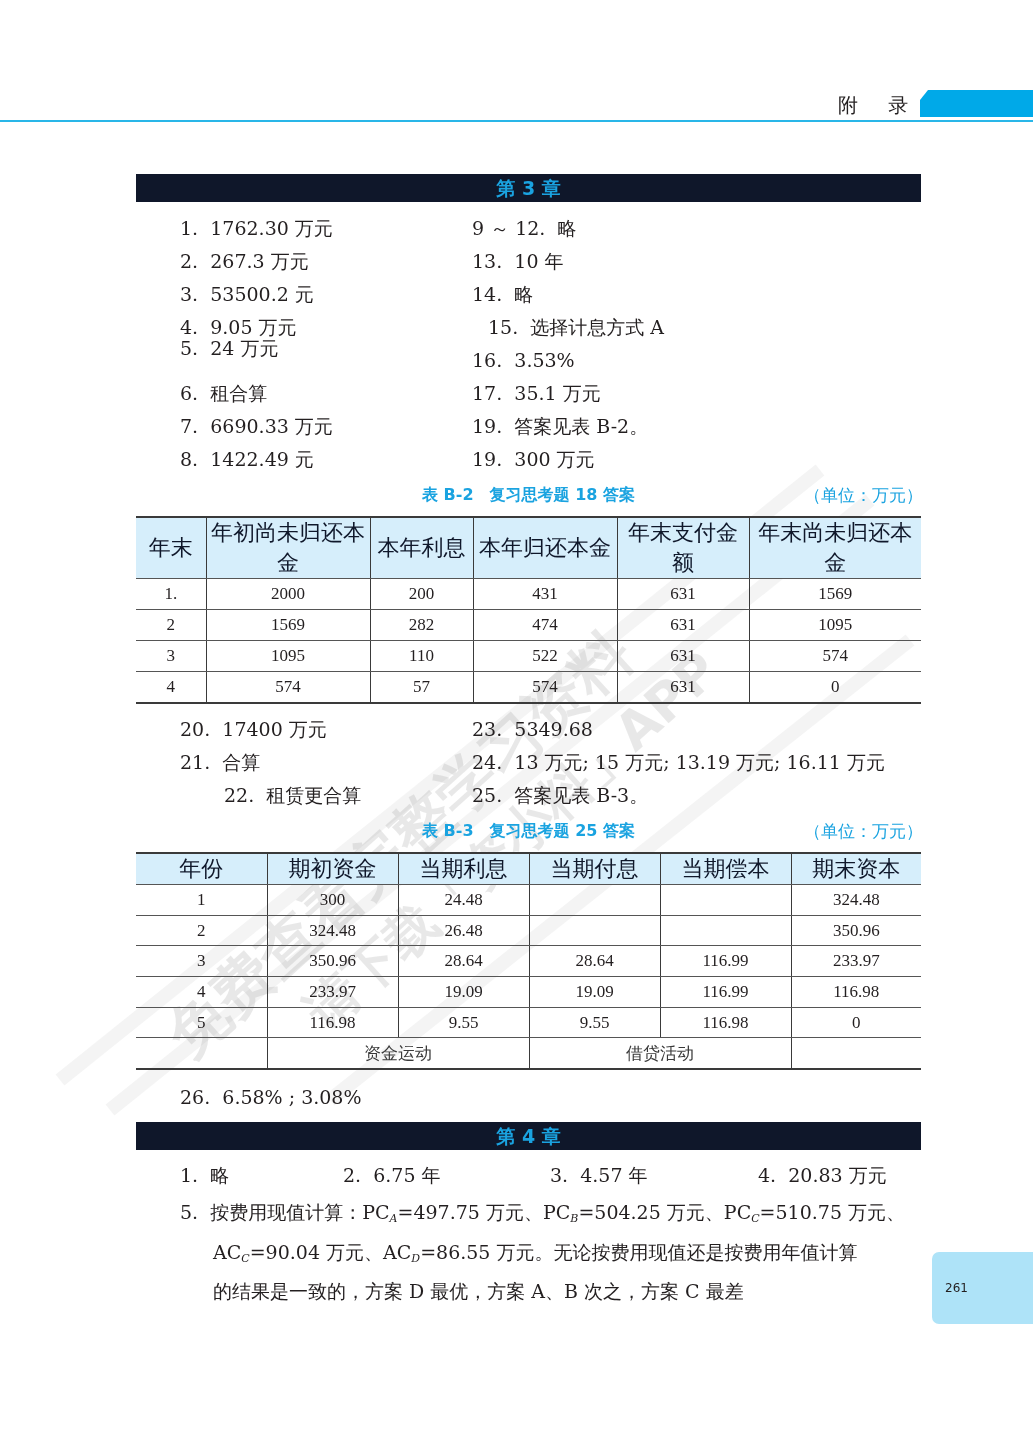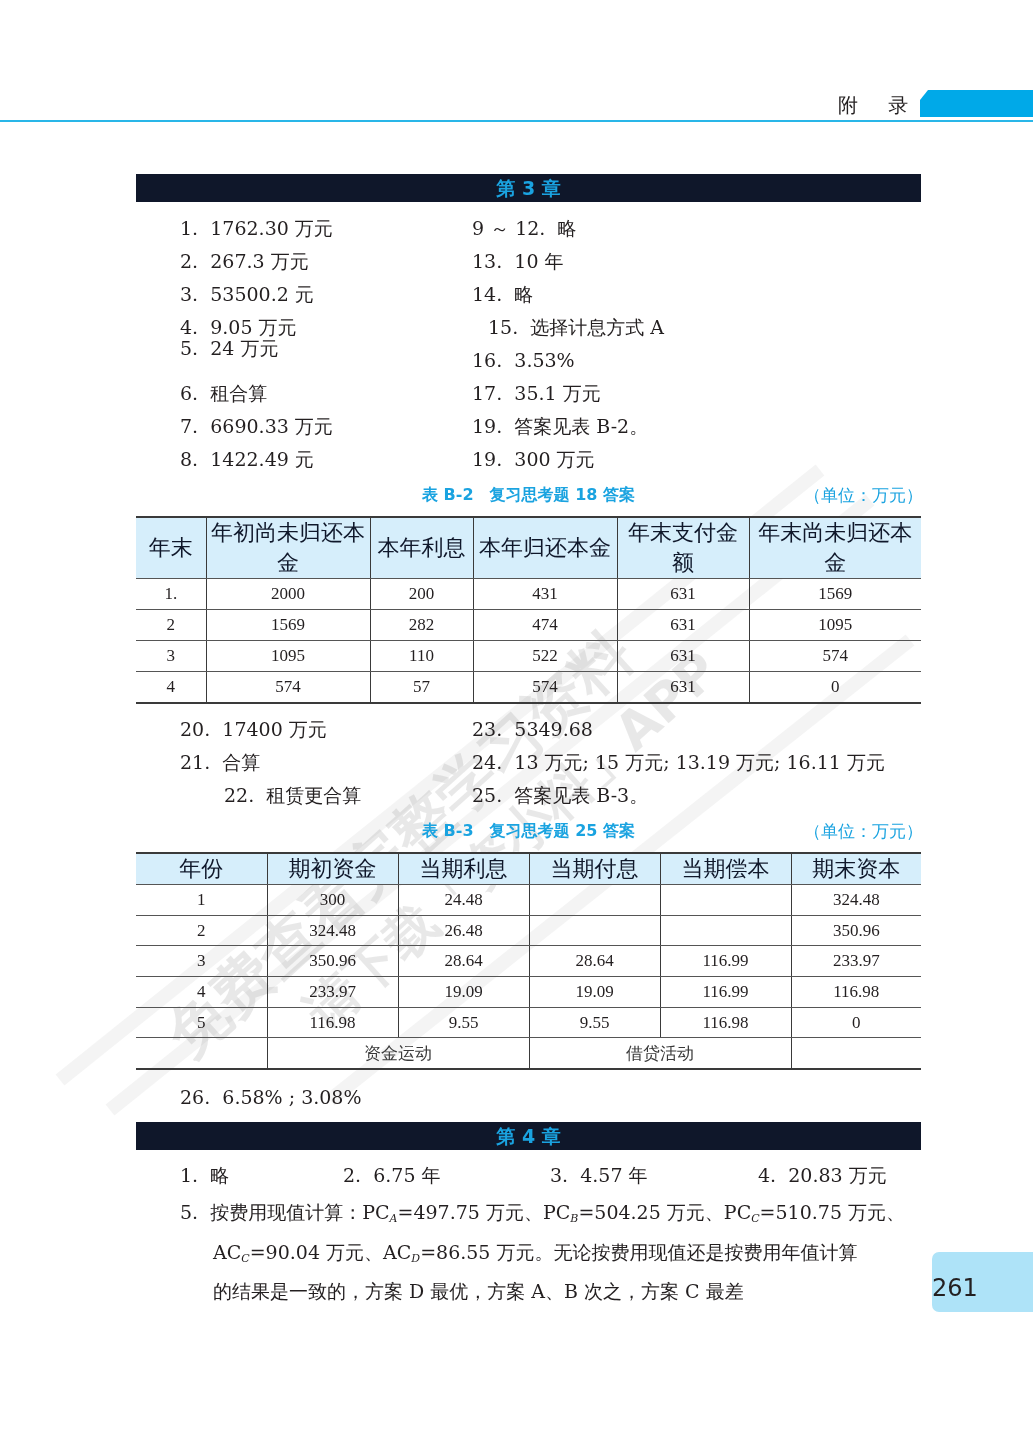--- a/index.html
+++ b/index.html
@@ -40,22 +40,22 @@
   table.tbl thead tr { border-top: 2px solid #3a3a3a; }
   table.tbl tbody tr:last-child td { border-bottom: 2px solid #3a3a3a; }
   table.b2 th { height: 58px; }
   table.b2 td { height: 30px; }
   table.b3 th { height: 29px; }
   table.b3 td { height: 29.7px; }
   .q5 { position: absolute; left: 180px; top: 1196px; width: 745px; font-size: 19px; line-height: 32.5px; }
   .q5 .indent { padding-left: 33px; display: block; }
   sub { font-size: 11px; font-style: italic; vertical-align: -3px; }
   .page-num {
-    position: absolute; left: 932px; top: 1252px; width: 101px; height: 60px; background: #aee3f8; border-radius: 7px 0 0 7px;
-    font-family: "DejaVu Sans", sans-serif; font-size: 24px; line-height: 72px; box-sizing: border-box; color: #231f20;
+    position: absolute; left: 932px; top: 1252px; width: 101px; height: 72px; background: #aee3f8; border-radius: 7px 0 0 7px;
+    font-family: "DejaVu Sans", sans-serif; font-size: 12px; line-height: 72px; padding-left: 13px; box-sizing: border-box; color: #231f20;
   }
 </style>
 </head>
 <body>
 
 <div class="hdr-title">附 录</div>
 <div class="hdr-tab"></div>
 <div class="hdr-line"></div>
 
 <svg class="watermark" viewBox="0 0 1033 1447">

